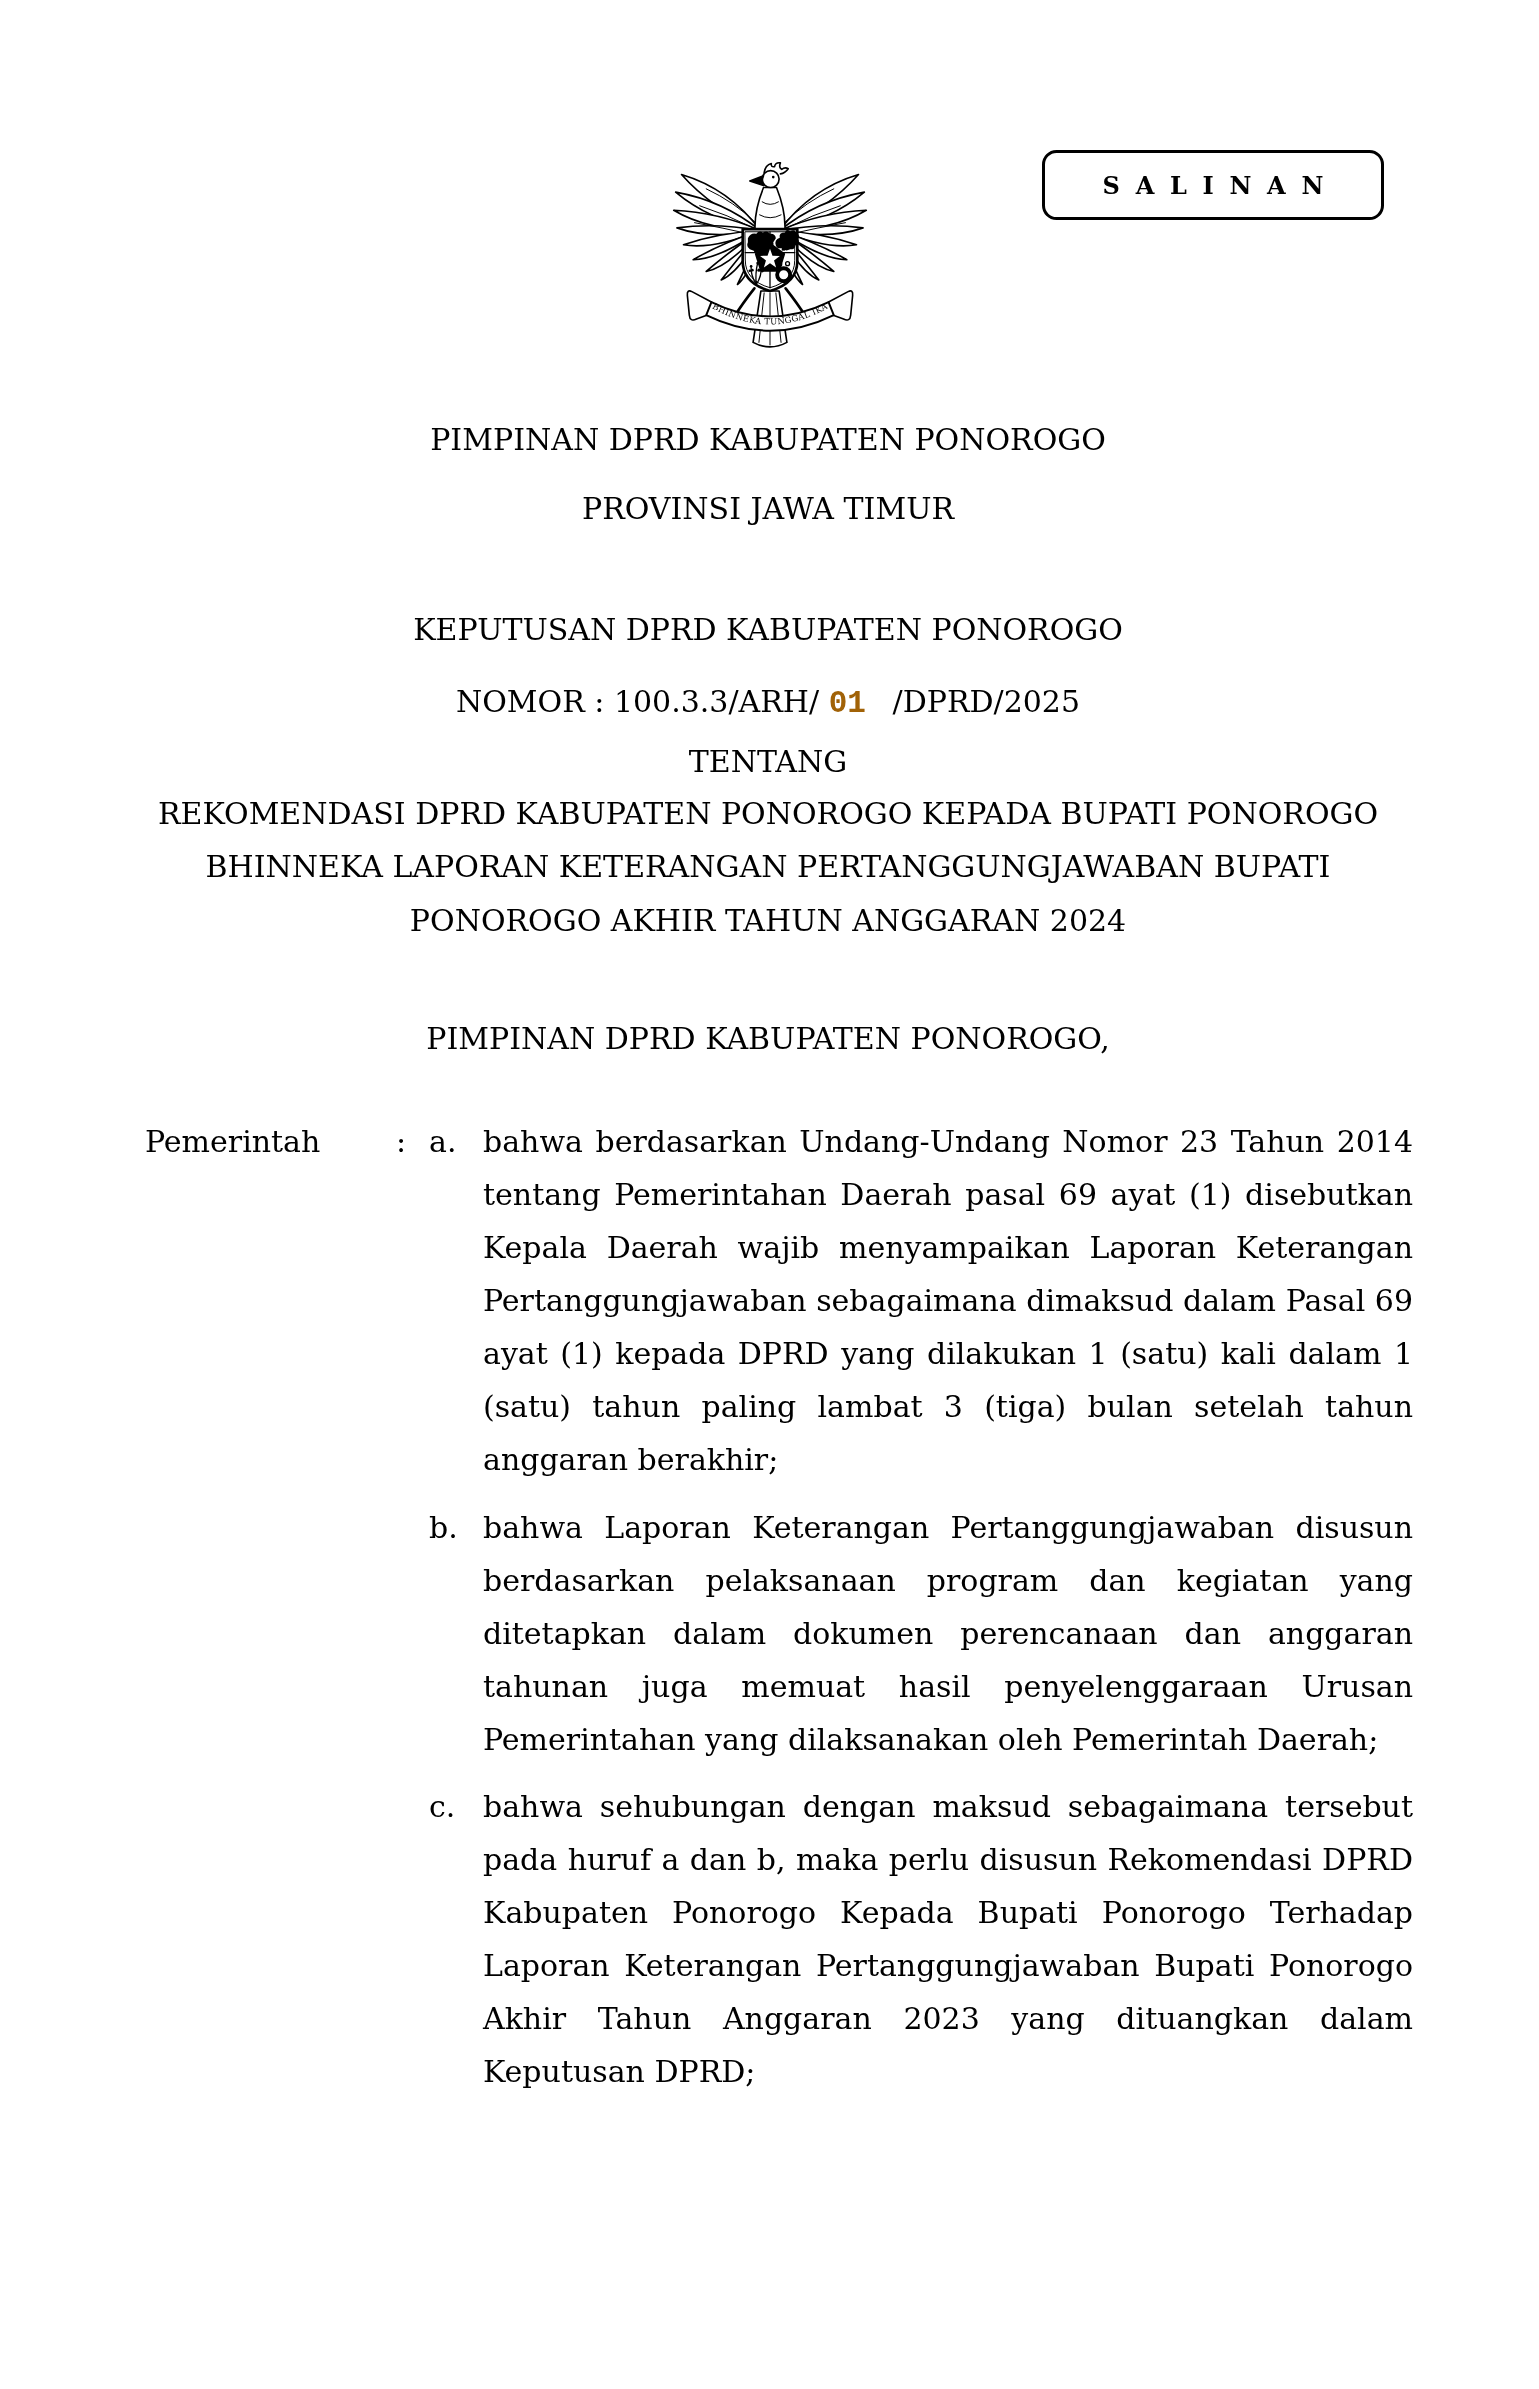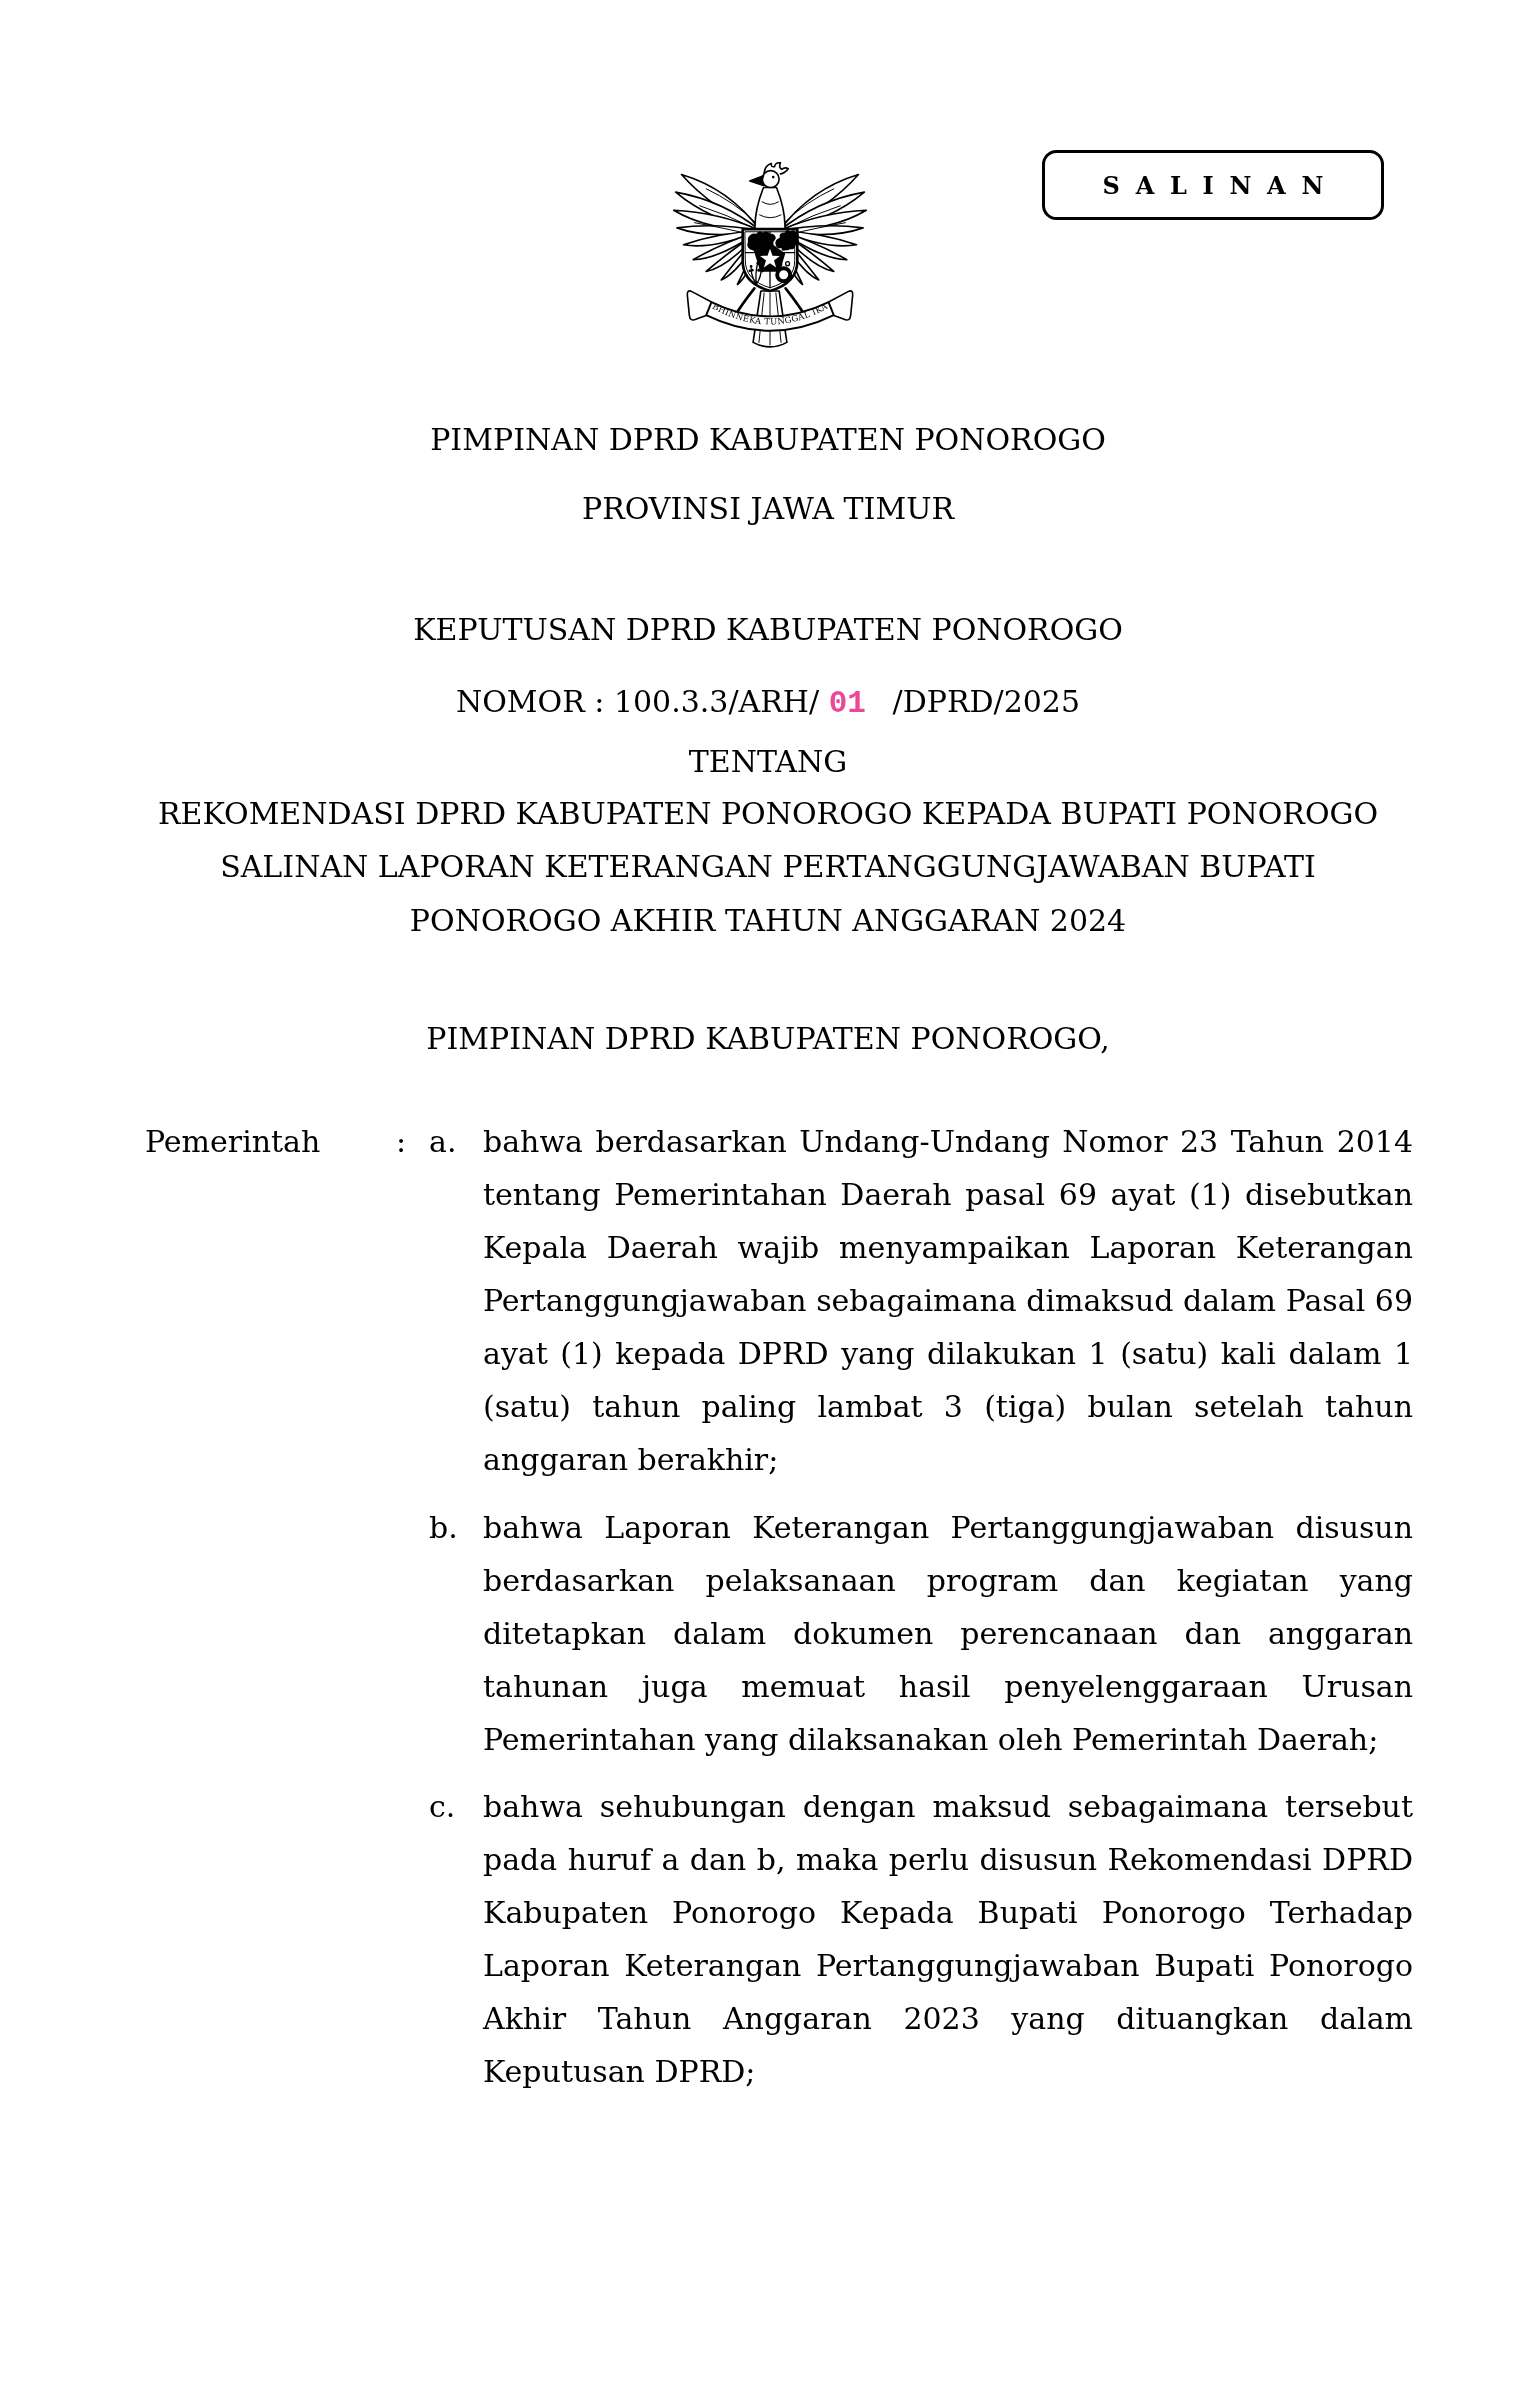--- a/index.html
+++ b/index.html
@@ -48,21 +48,21 @@
   .t-prov       { top: 482px; }
   .t-keputusan  { top: 603px; }
   .t-nomor      { top: 675px; }
   .t-tentang    { top: 735px; }
   .t-subj1      { top: 787px; }
   .t-subj2      { top: 840px; }
   .t-subj3      { top: 894px; }
   .t-salut      { top: 1012px; }
 
   .nomor-number {
-    color: #ec4899;
+    color: #a16207;
     font-weight: 700;
     font-family: "Liberation Mono", monospace;
     font-size: 31px;
     margin: 0 26.6px 0 9.7px;
   }
 
   
   .consider {
     position: absolute;
     left: 145px; top: 1115px;
@@ -164,21 +164,21 @@
   <div class="tl t-prov">PROVINSI JAWA TIMUR</div>
 
   <div class="tl t-keputusan">KEPUTUSAN DPRD KABUPATEN PONOROGO</div>
 
   <div class="tl t-nomor">
     <span>NOMOR : 100.3.3/ARH/</span><span class="nomor-number">01</span><span>/DPRD/2025</span>
   </div>
 
   <div class="tl t-tentang">TENTANG</div>
   <div class="tl t-subj1">REKOMENDASI DPRD KABUPATEN PONOROGO KEPADA BUPATI PONOROGO</div>
-  <div class="tl t-subj2">SALINAN LAPORAN KETERANGAN PERTANGGUNGJAWABAN BUPATI</div>
+  <div class="tl t-subj2">BHINNEKA LAPORAN KETERANGAN PERTANGGUNGJAWABAN BUPATI</div>
   <div class="tl t-subj3">PONOROGO AKHIR TAHUN ANGGARAN 2024</div>
 
   <div class="tl t-salut">PIMPINAN DPRD KABUPATEN PONOROGO,</div>
 
   <div class="consider">
     <div class="consider-label">Pemerintah</div>
     <div class="consider-colon">:</div>
     <div class="consider-items">
 
       <div class="item">

